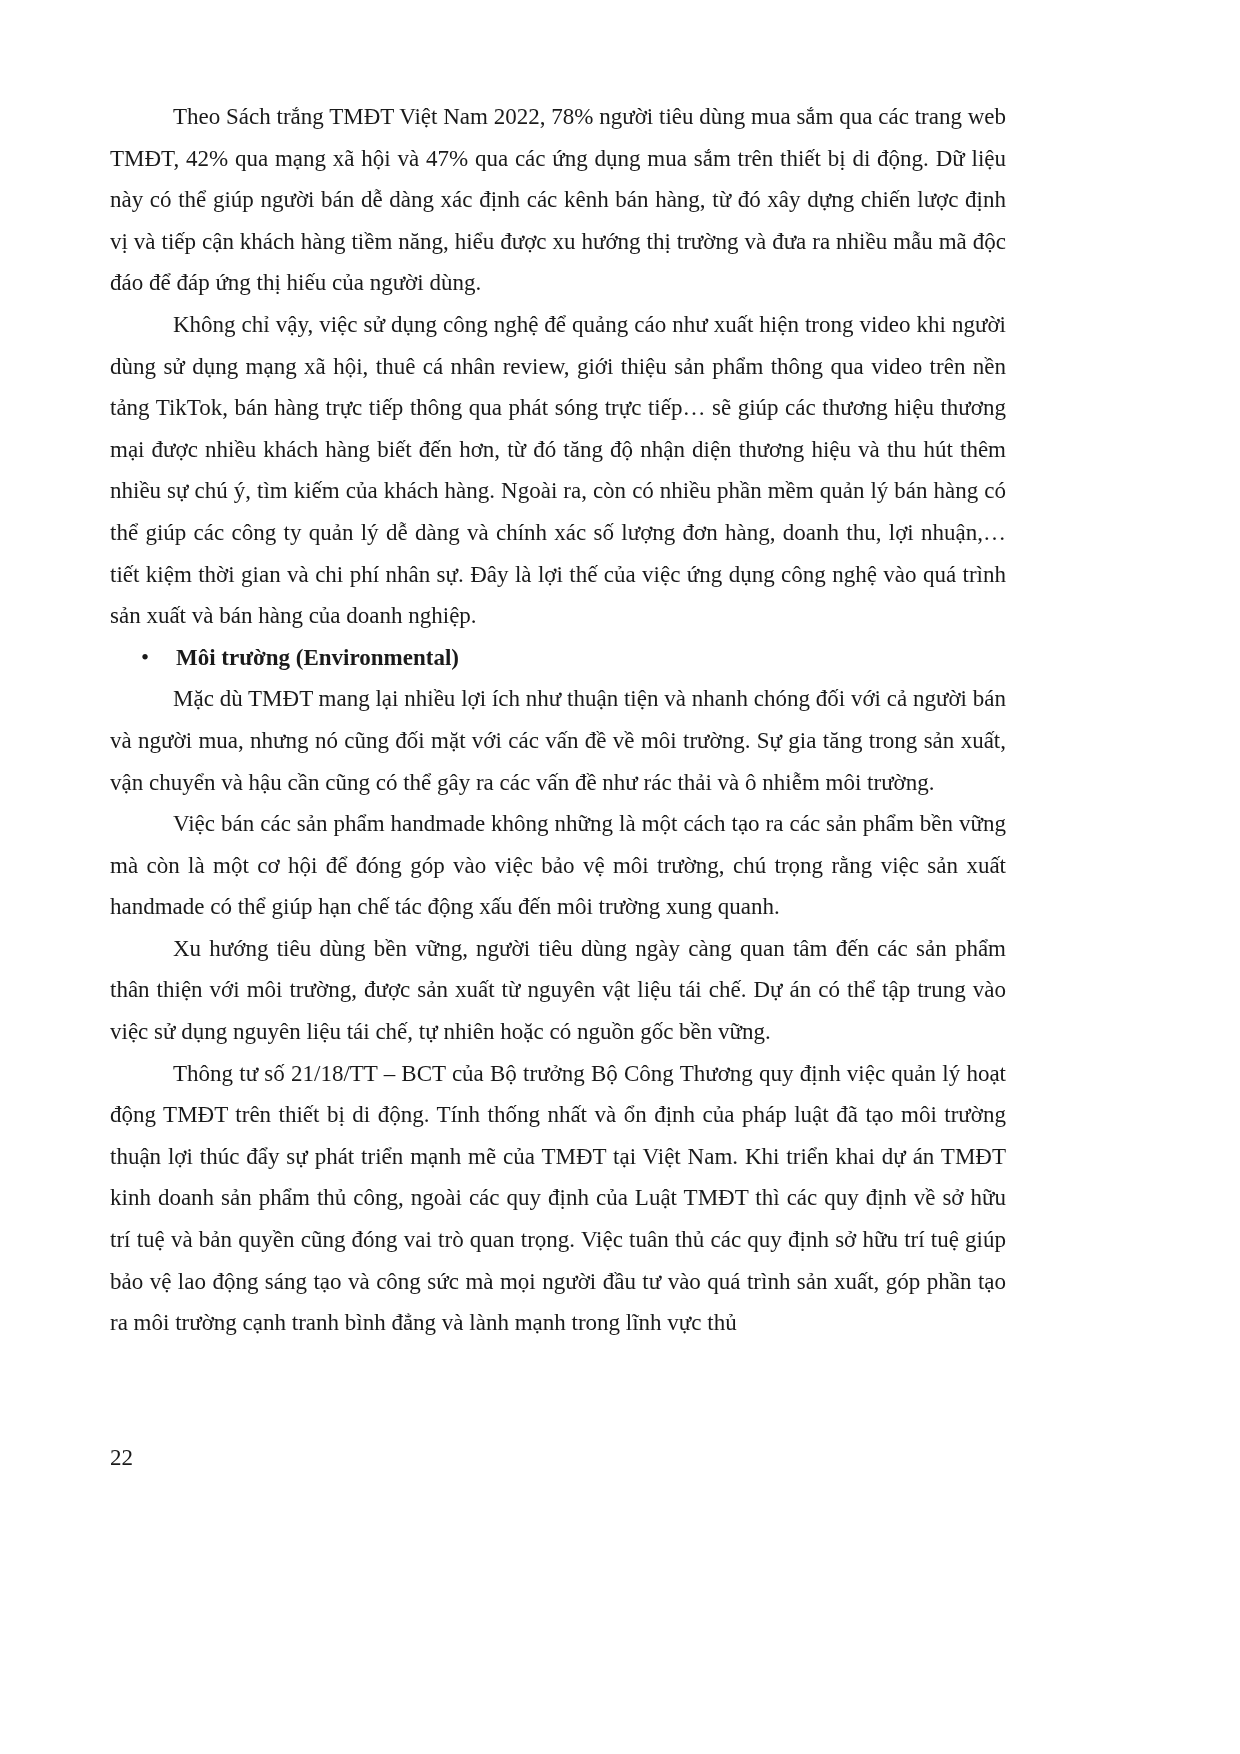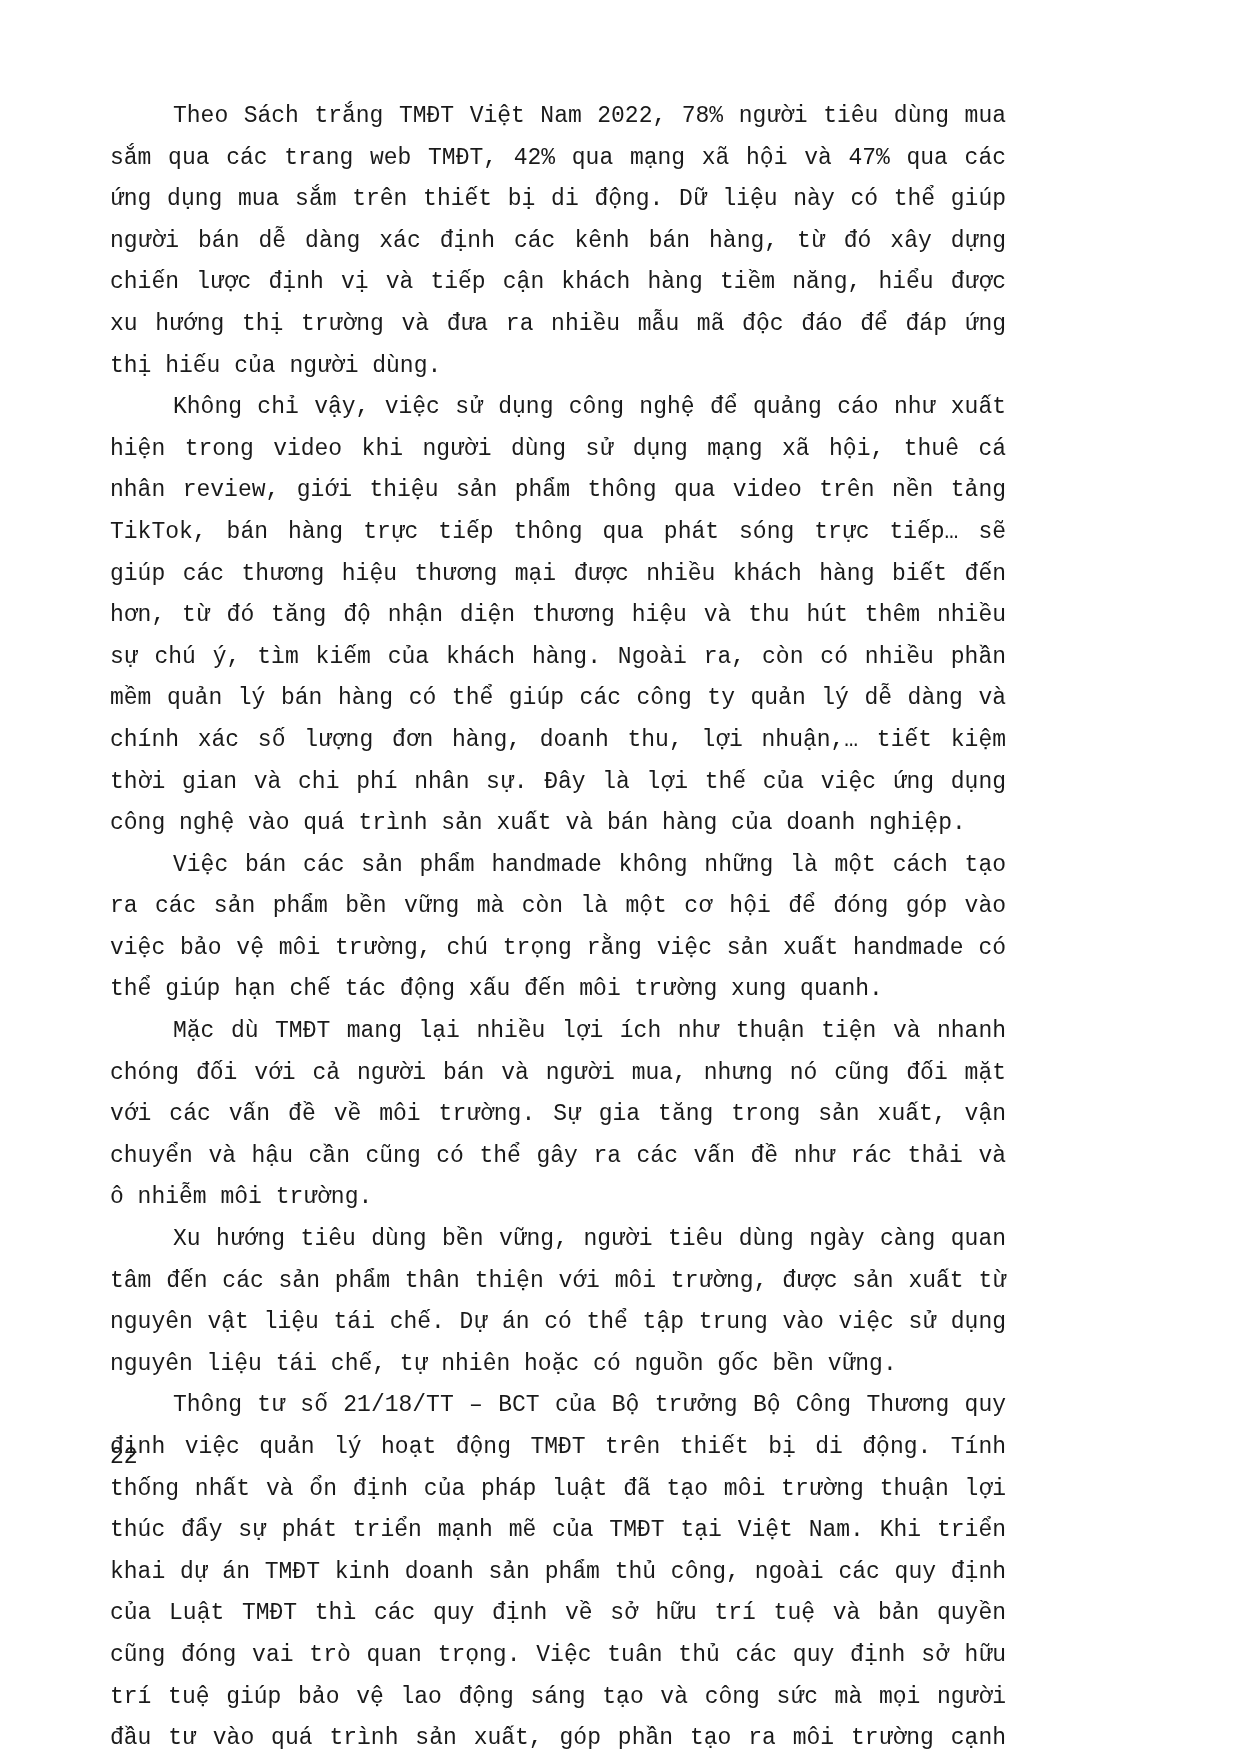--- a/index.html
+++ b/index.html
@@ -5,21 +5,21 @@
   html, body {
     margin: 0;
     padding: 0;
     background: #ffffff;
   }
   .page {
     position: relative;
     width: 1124px;
     height: 1754px;
     background: #ffffff;
-    font-family: Liberation Mono, monospace;
+    font-family: Liberation Serif, serif;
     color: #1a1a1a;
     overflow: hidden;
   }
   .content {
     position: absolute;
     left: 110px;
     top: 96px;
     width: 896px;
     font-size: 23px;
     line-height: 41.6px;
@@ -54,24 +54,27 @@
 <body>
 
 <div class="page">
 
   <div class="content">
 
     <p class="para">Theo Sách trắng TMĐT Việt Nam 2022, 78% người tiêu dùng mua sắm qua các trang web TMĐT, 42% qua mạng xã hội và 47% qua các ứng dụng mua sắm trên thiết bị di động. Dữ liệu này có thể giúp người bán dễ dàng xác định các kênh bán hàng, từ đó xây dựng chiến lược định vị và tiếp cận khách hàng tiềm năng, hiểu được xu hướng thị trường và đưa ra nhiều mẫu mã độc đáo để đáp ứng thị hiếu của người dùng.</p>
 
     <p class="para">Không chỉ vậy, việc sử dụng công nghệ để quảng cáo như xuất hiện trong video khi người dùng sử dụng mạng xã hội, thuê cá nhân review, giới thiệu sản phẩm thông qua video trên nền tảng TikTok, bán hàng trực tiếp thông qua phát sóng trực tiếp… sẽ giúp các thương hiệu thương mại được nhiều khách hàng biết đến hơn, từ đó tăng độ nhận diện thương hiệu và thu hút thêm nhiều sự chú ý, tìm kiếm của khách hàng. Ngoài ra, còn có nhiều phần mềm quản lý bán hàng có thể giúp các công ty quản lý dễ dàng và chính xác số lượng đơn hàng, doanh thu, lợi nhuận,… tiết kiệm thời gian và chi phí nhân sự. Đây là lợi thế của việc ứng dụng công nghệ vào quá trình sản xuất và bán hàng của doanh nghiệp.</p>
 
+    <div class="bullet-item">
+      <span class="bullet-dot">•</span><span>Môi trường (Environmental)</span>
+    </div>
+
+    <p class="para">Mặc dù TMĐT mang lại nhiều lợi ích như thuận tiện và nhanh chóng đối với cả người bán và người mua, nhưng nó cũng đối mặt với các vấn đề về môi trường. Sự gia tăng trong sản xuất, vận chuyển và hậu cần cũng có thể gây ra các vấn đề như rác thải và ô nhiễm môi trường.</p>
 
     <p class="para">Việc bán các sản phẩm handmade không những là một cách tạo ra các sản phẩm bền vững mà còn là một cơ hội để đóng góp vào việc bảo vệ môi trường, chú trọng rằng việc sản xuất handmade có thể giúp hạn chế tác động xấu đến môi trường xung quanh.</p>
-
-    <p class="para">Mặc dù TMĐT mang lại nhiều lợi ích như thuận tiện và nhanh chóng đối với cả người bán và người mua, nhưng nó cũng đối mặt với các vấn đề về môi trường. Sự gia tăng trong sản xuất, vận chuyển và hậu cần cũng có thể gây ra các vấn đề như rác thải và ô nhiễm môi trường.</p>
 
     <p class="para">Xu hướng tiêu dùng bền vững, người tiêu dùng ngày càng quan tâm đến các sản phẩm thân thiện với môi trường, được sản xuất từ nguyên vật liệu tái chế. Dự án có thể tập trung vào việc sử dụng nguyên liệu tái chế, tự nhiên hoặc có nguồn gốc bền vững.</p>
 
 
     <p class="para">Thông tư số 21/18/TT – BCT của Bộ trưởng Bộ Công Thương quy định việc quản lý hoạt động TMĐT trên thiết bị di động. Tính thống nhất và ổn định của pháp luật đã tạo môi trường thuận lợi thúc đẩy sự phát triển mạnh mẽ của TMĐT tại Việt Nam. Khi triển khai dự án TMĐT kinh doanh sản phẩm thủ công, ngoài các quy định của Luật TMĐT thì các quy định về sở hữu trí tuệ và bản quyền cũng đóng vai trò quan trọng. Việc tuân thủ các quy định sở hữu trí tuệ giúp bảo vệ lao động sáng tạo và công sức mà mọi người đầu tư vào quá trình sản xuất, góp phần tạo ra môi trường cạnh tranh bình đẳng và lành mạnh trong lĩnh vực thủ</p>
 
   </div>
 
   <div class="footer">22</div>
 

